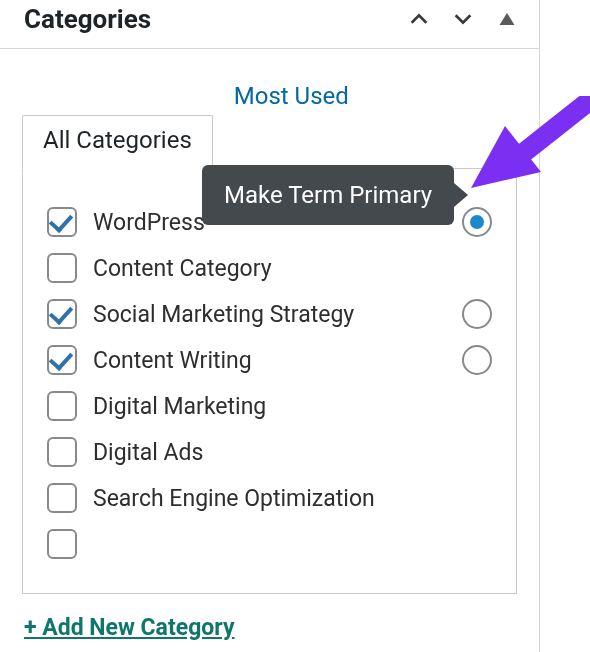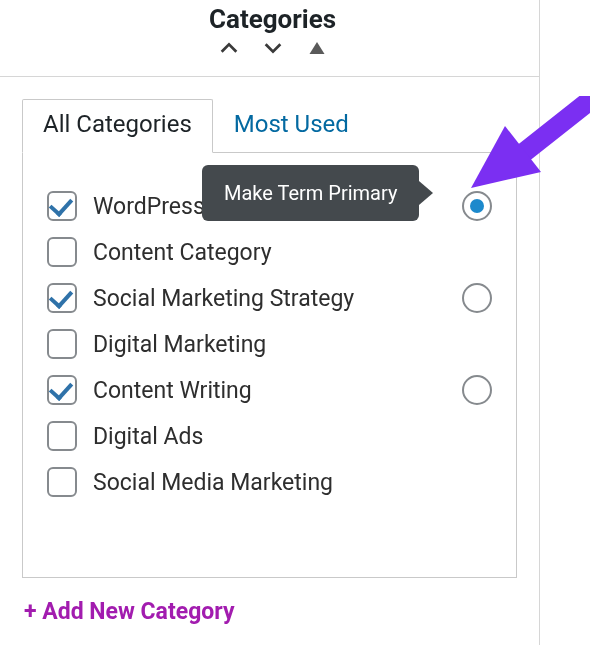--- a/index.html
+++ b/index.html
@@ -21,21 +21,20 @@
     width: 540px;
     border-right: 1px solid #d6d6d6;
   }
 
   .panel-header {
     display: flex;
     align-items: center;
     justify-content: space-between;
     padding: 4px 18px 14px 24px;
     border-bottom: 1px solid #d6d6d6;
-    flex-direction: column;
   }
   .panel-header h2 {
     margin: 0;
     font-size: 26px;
     font-weight: 700;
     color: #1d2327;
   }
   .header-controls {
     display: flex;
     align-items: center;
@@ -69,20 +68,21 @@
     line-height: 1;
   }
   .tab.active {
     border: 1px solid #c9c9c9;
     border-bottom-color: #ffffff;
     color: #1d2327;
     position: relative;
     z-index: 2;
     background: #fff;
     border-radius: 2px 2px 0 0;
+    margin-top: 44px;
   }
   .tab.inactive {
     color: #0369a1;
     border: 1px solid transparent;
   }
 
   .tab-panel {
     border: 1px solid #c9c9c9;
     margin-top: -1px;
     padding: 30px 24px 0 24px;
@@ -158,32 +158,33 @@
     margin-left: -7px; margin-top: -7px;
     border-radius: 50%;
     background: #1d89cc;
   }
 
   .add-new {
     display: inline-block;
     margin: 20px 0 20px 2px;
     font-size: 23px;
     font-weight: 700;
-    color: #a21caf;
+    color: #0f766e;
+    text-decoration: underline;
     cursor: pointer;
   }
 
   
   .tooltip {
     position: absolute;
     left: 202px;
     top: 165px;
     background: #44494d;
     color: #ffffff;
-    font-size: 20px;
+    font-size: 24px;
     padding: 16px 22px;
     border-radius: 6px;
     z-index: 10;
     white-space: nowrap;
     pointer-events: none;
   }
   .tooltip::after {
     content: "";
     position: absolute;
     right: -14px;
@@ -255,41 +256,46 @@
           </li>
           <li class="cat-row">
             <div class="cat-left">
               <span class="cbox checked"></span>
               <span class="cat-label">Social Marketing Strategy</span>
             </div>
             <span class="radio"></span>
           </li>
           <li class="cat-row">
             <div class="cat-left">
-              <span class="cbox"></span>
-              <span class="cat-label">Digital Marketing</span>
-            </div>
-          </li>
-          <li class="cat-row">
-            <div class="cat-left">
               <span class="cbox checked"></span>
               <span class="cat-label">Content Writing</span>
             </div>
             <span class="radio"></span>
           </li>
           <li class="cat-row">
             <div class="cat-left">
               <span class="cbox"></span>
+              <span class="cat-label">Digital Marketing</span>
+            </div>
+          </li>
+          <li class="cat-row">
+            <div class="cat-left">
+              <span class="cbox"></span>
               <span class="cat-label">Digital Ads</span>
             </div>
           </li>
           <li class="cat-row">
             <div class="cat-left">
               <span class="cbox"></span>
-              <span class="cat-label">Social Media Marketing</span>
+              <span class="cat-label">Search Engine Optimization</span>
+            </div>
+          </li>
+          <li class="cat-row">
+            <div class="cat-left">
+              <span class="cbox"></span>
             </div>
           </li>
         </ul>
     </div>
 
     <a class="add-new">+ Add New Category</a>
 
   </div>
 </div>
 

